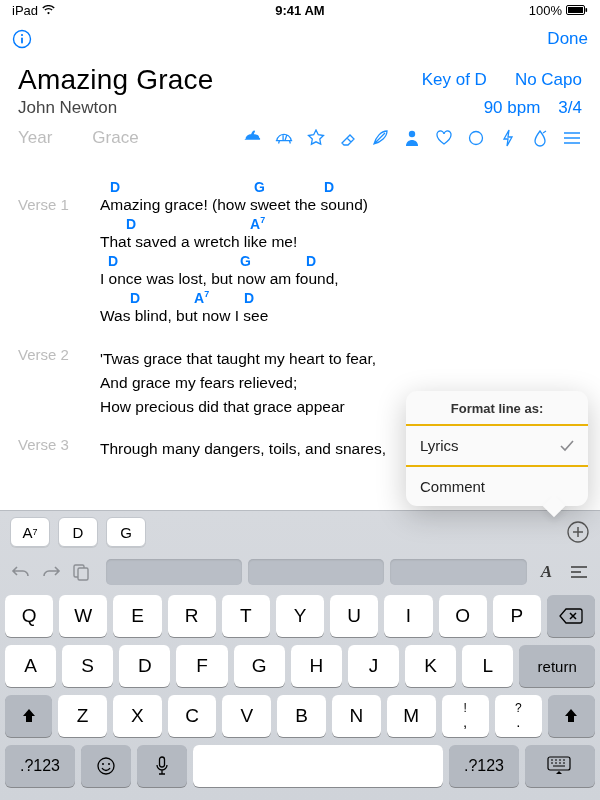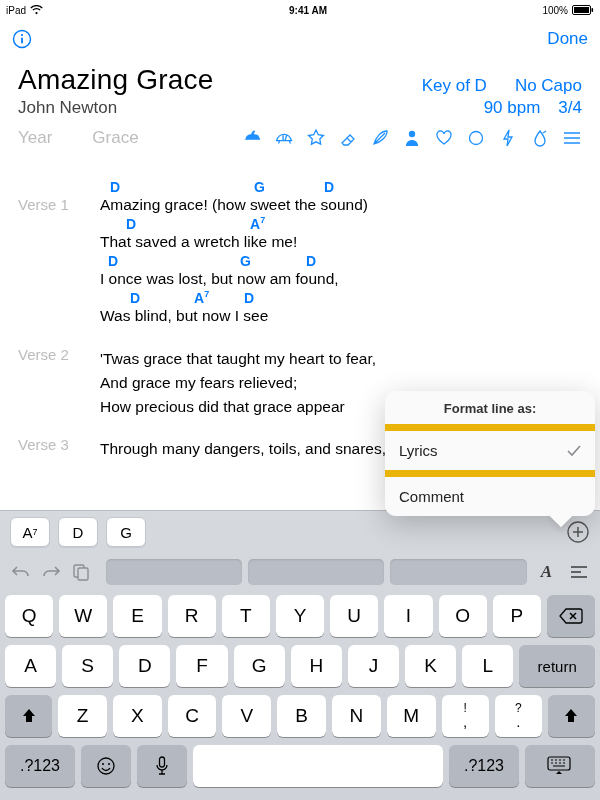--- a/index.html
+++ b/index.html
@@ -1,46 +1,46 @@
 <!DOCTYPE html>
 <html><head>
 <meta charset="utf-8">
 <style>
   * { box-sizing: border-box; margin: 0; padding: 0; }
   html, body { width: 600px; height: 800px; overflow: hidden; font-family: -apple-system, "Helvetica Neue", Helvetica, Arial, sans-serif; background:#fff; color:#000; }
-  .statusbar { height:20px; display:flex; align-items:center; justify-content:space-between; font-size:10px; padding:0 6px; }
+  .statusbar { height:20px; display:flex; align-items:center; justify-content:space-between; font-size:13px; padding:0 12px; }
   .statusbar .left, .statusbar .right { display:flex; align-items:center; gap:4px; }
-  .statusbar .center { position:absolute; left:50%; transform:translateX(-50%); font-weight:600;margin-left:8px; }
+  .statusbar .center { position:absolute; left:50%; transform:translateX(-50%); font-weight:600; }
   .wifi { display:inline-block; }
   .battery { display:inline-block; }
   .navbar { height:38px; display:flex; align-items:center; justify-content:space-between; padding:0 12px; }
   .info-icon { color:#007aff; }
   .done { color:#007aff; font-size:17px; }
   .header { padding:6px 18px 4px 18px; }
-  .row1 { display:flex; justify-content:space-between; align-items:flex-end; }
+  .row1 { display:flex; justify-content:space-between; align-items:center; }
   .title { font-size:28px; font-weight:400; letter-spacing:0.2px; }
   .key-capo { color:#007aff; font-size:17px; display:flex; gap:28px; }
   .row2 { display:flex; justify-content:space-between; margin-top:2px; }
   .artist { font-size:17px; color:#444; }
   .tempo-sig { color:#007aff; font-size:17px; display:flex; gap:18px; }
   .row3 { display:flex; justify-content:space-between; align-items:center; margin-top:10px; }
   .meta-fields { display:flex; gap:40px; color:#bdbdbd; font-size:17px; }
   .toolbar { display:flex; gap:12px; align-items:center; }
   .toolbar .ticon { width:20px; height:20px; color:#1e90ff; display:flex; align-items:center; justify-content:center;}
   .content { padding: 26px 18px 0 18px; font-size:15.5px; line-height:1.3; }
   .verse { display:flex; margin-bottom:18px; }
   .vlabel { width:82px; flex:0 0 82px; color:#bcbcbc; font-size:15px; padding-top:17px;}
   .lyrics { flex:1; }
   .lyric-line { position:relative; padding-top:17px; }
   .lyric-line.nochords { padding-top:0px; margin-top:4px; }
   .chord { position:absolute; top:0; color:#007aff; font-weight:700; font-size:14px; }
   .chord sup { font-size:9px; }
-  .popover { position:absolute; right:5px; top:391px; width:210px; background:#fafafa; border-radius:11px; box-shadow:0 8px 30px rgba(0,0,0,0.22); overflow:visible; z-index:5;}
+  .popover { position:absolute; right:12px; top:391px; width:182px; background:#fafafa; border-radius:11px; box-shadow:0 8px 30px rgba(0,0,0,0.22); overflow:visible; z-index:5;}
   .popover .ptitle { text-align:center; font-size:13px; font-weight:600; padding:10px 0 8px 0; color:#333;}
-  .popover .prow { padding:11px 14px; font-size:15px; color:#222; display:flex; justify-content:space-between; align-items:center; border-top:7px solid #eab308;}
+  .popover .prow { padding:11px 14px; font-size:15px; color:#222; display:flex; justify-content:space-between; align-items:center; border-top:2px solid #eab308;}
   .popover .arrow { position:absolute; bottom:-8px; right:26px; width:16px; height:16px; background:#fafafa; transform:rotate(45deg); box-shadow:3px 3px 6px rgba(0,0,0,0.08);}
   
   .kbwrap { position:absolute; bottom:0; left:0; right:0; height:290px; background:linear-gradient(#d6d9de,#cfd3d9); border-top:1px solid #b8bcc2;}
   .chordbar { height:42px; display:flex; align-items:center; padding:0 10px; gap:8px; }
   .chordkey { background:#fff; border:1px solid #c3c7cd; border-radius:6px; height:30px; min-width:40px; padding:0 10px; font-size:15px; font-weight:500; display:flex; align-items:center; justify-content:center; box-shadow:0 1px 0 rgba(0,0,0,0.08);}
   .chordkey sup { font-size:9px; }
   .addbtn { margin-left:auto; color:#4a4a4a; }
   .segbar { height:38px; display:flex; align-items:center; padding:0 10px; gap:8px;}
   .seggray { color:#8c8f94; width:22px; height:22px; display:flex; align-items:center; justify-content:center; }
   .segboxes { flex:1; display:flex; gap:6px; margin:0 6px;}

